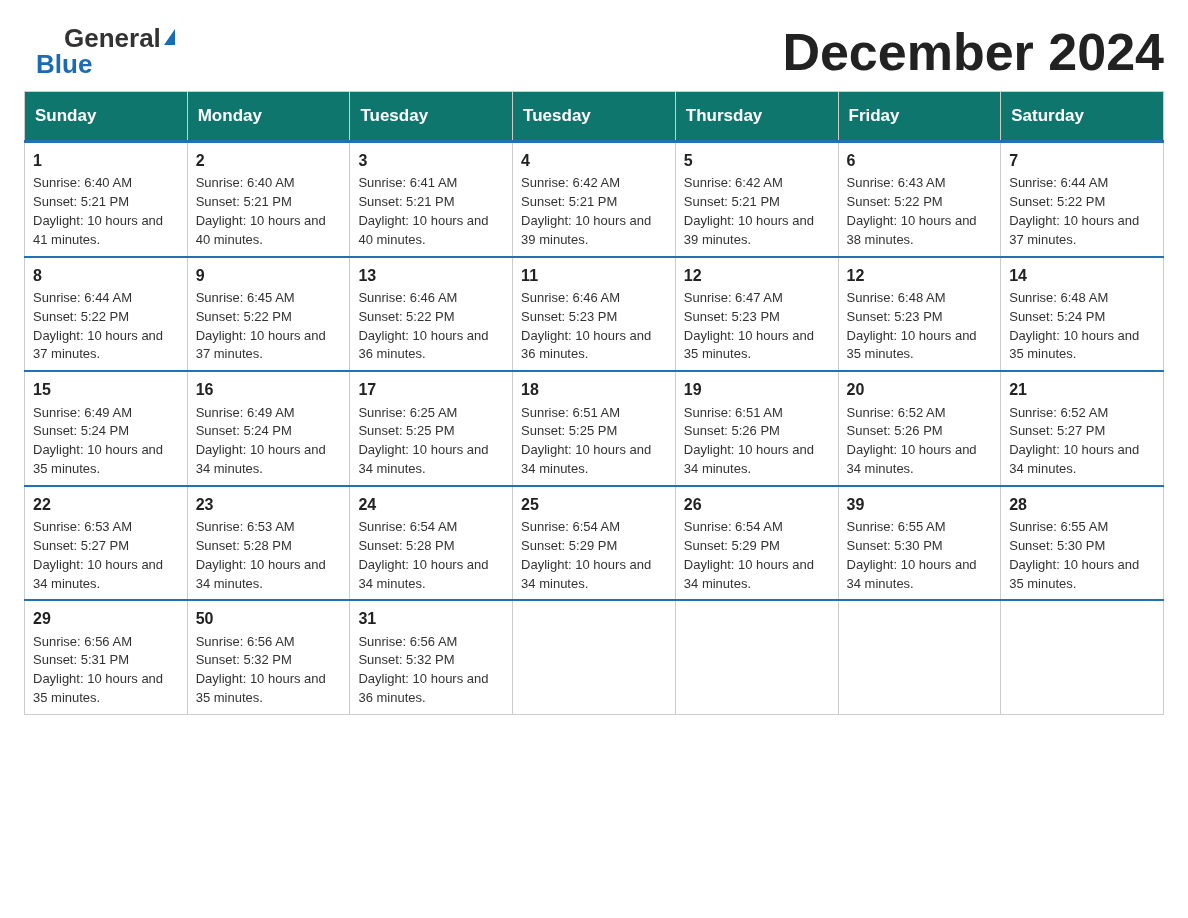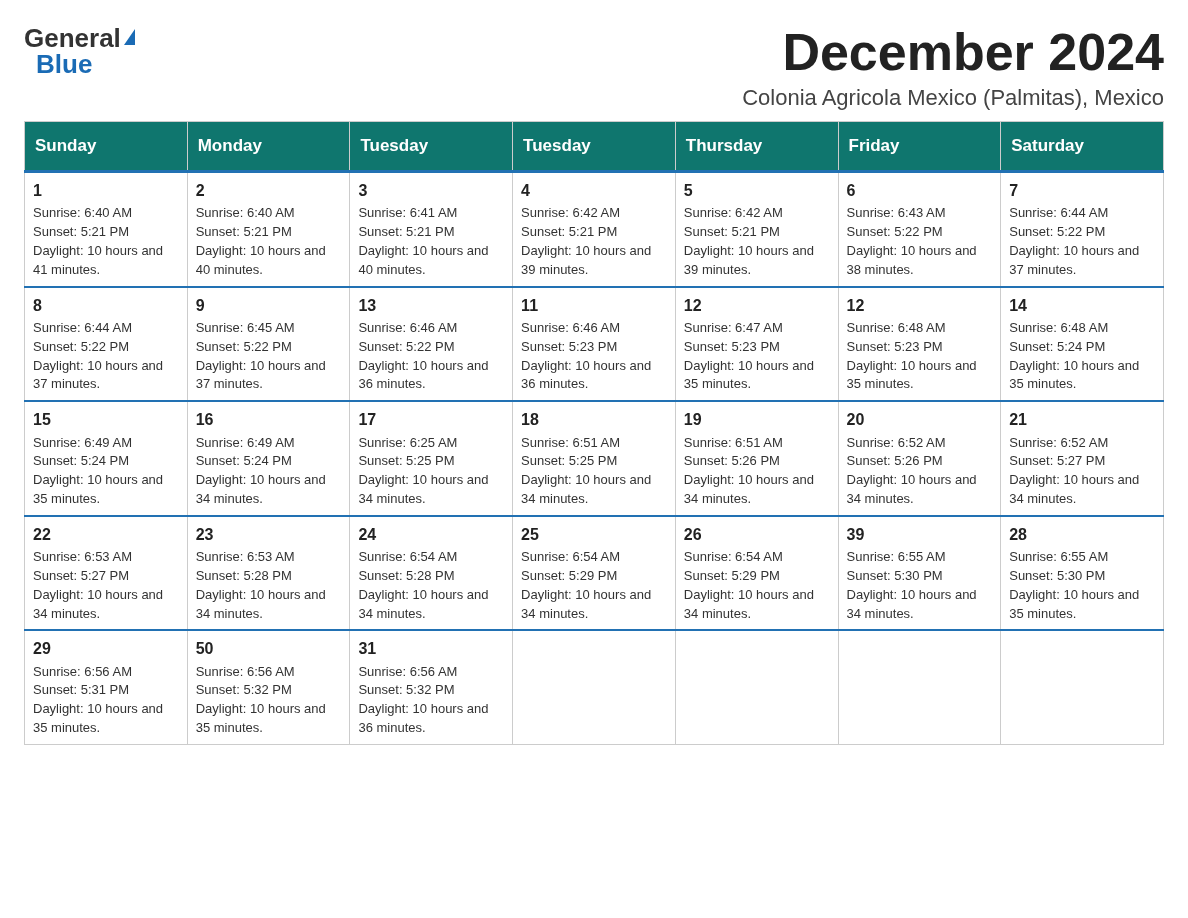--- a/index.html
+++ b/index.html
@@ -76,28 +76,27 @@
     .calendar tbody tr td {
       border-top: 2px solid #2271b3;
     }
   </style>
 </head>
 <body>
 
 <div class="header">
   <div class="logo">
     <div style="display:flex; align-items:center; line-height:1.1;">
-      <span style="font-size:26px; font-weight:bold; color:#333;">General</span>
+      <span style="font-size:26px; font-weight:bold; color:#333;margin-left:40px;">General</span>
       <span style="display:inline-block; width:0; height:0; border-left:11px solid transparent; border-bottom:16px solid #1a6bb5; margin-left:3px; margin-bottom:2px;"></span>
     </div>
     <span style="font-size:26px; font-weight:bold; color:#1a6bb5; margin-top:-4px; margin-left:12px;">Blue</span>
   </div>
   <div class="title-block">
     <div class="month-title">December 2024</div>
-    <div class="location-title">Colonia Agricola Mexico (Palmitas), Mexico</div>
   </div>
 </div>
 
 <table class="calendar">
   <thead>
     <tr>
     <th>Sunday</th>
         <th>Monday</th>
         <th>Tuesday</th>
         <th>Tuesday</th>

